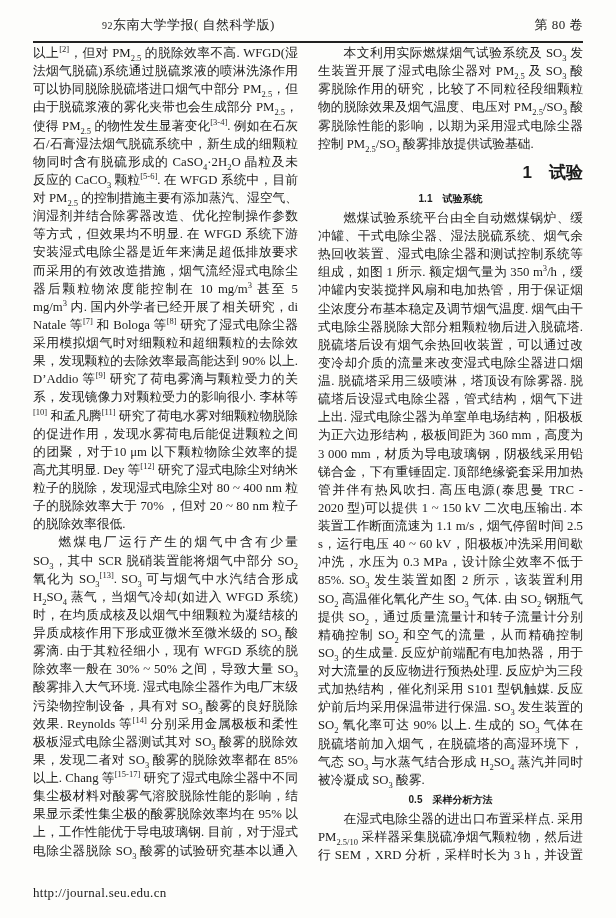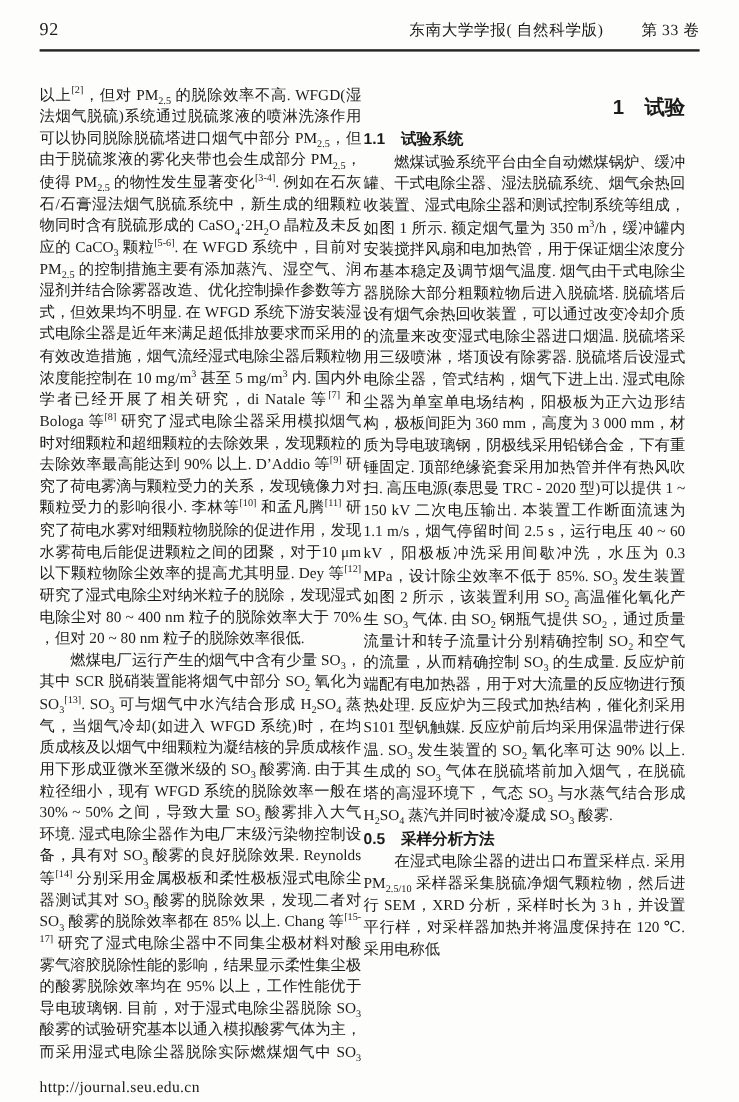--- a/index.html
+++ b/index.html
@@ -3,57 +3,58 @@
 <meta charset="utf-8">
 <style>
   html,body{margin:0;padding:0;}
   body{
     width:616px;height:918px;background:#fdfdfb;overflow:hidden;
     font-family:"Liberation Serif","DejaVu Serif",serif;color:#1b1b1b;
   }
   .page{position:relative;width:616px;height:918px;box-sizing:border-box;padding:16px 33px 0 33px;}
   
   .running-head{display:flex;align-items:baseline;font-size:13px;letter-spacing:.5px;}
-  .running-head .pageno{width:80px;text-align:left;font-size:15px;}
-  .running-head .jtitle{flex:1;text-align:right;}
+  .running-head .pageno{width:80px;text-align:right;font-size:10px;}
+  .running-head .jtitle{flex:1;text-align:left;}
   .running-head .vol{width:80px;text-align:right;}
   .head-rule{border:none;border-top:2.2px solid #222;margin:7px 0 0 0;}
   
-  .columns{display:flex;gap:2px;margin-top:27px;height:818px;overflow:hidden;}
+  .columns{display:flex;gap:20px;margin-top:1px;height:818px;overflow:hidden;}
   .col{width:268px;box-sizing:border-box;text-align:justify;
        font-size:12.75px;line-height:18.13px;}
   .col p{margin:0;text-indent:2em;}
   .col p.noindent{text-indent:0;}
   sup{font-size:8.5px;line-height:0;vertical-align:super;}
   sub{font-size:8.5px;line-height:0;vertical-align:sub;}
   .sec-h1{font-family:"Liberation Sans","DejaVu Sans",sans-serif;
           font-size:17px;font-weight:bold;line-height:22px;margin:9px 0 6px 0;text-align:right;}
   .sec-h2{font-family:"Liberation Sans","DejaVu Sans",sans-serif;
-          font-size:13px;font-weight:bold;line-height:18.13px;margin:2px 0 1px 0;text-align:left;}
+          font-size:10px;font-weight:bold;line-height:18.13px;margin:2px 0 1px 0;text-align:center;}
   
-  .footer{position:absolute;left:33px;bottom:4px;font-size:13px;letter-spacing:.3px;}
+  .footer{position:absolute;left:33px;bottom:17px;font-size:13px;letter-spacing:.3px;}
 </style>
 </head>
 <body>
 
 <div class="page">
 
   <div class="running-head">
     <span class="pageno">92</span>
     <span class="jtitle">东南大学学报( 自然科学版)</span>
-    <span class="vol">第 33 卷</span>
+    <span class="vol">第 80 卷</span>
   </div>
   <hr class="head-rule">
 
   <div class="columns">
     <div class="col">
         <p class="noindent">以上<sup>[2]</sup>，但对 PM<sub>2.5</sub> 的脱除效率不高. WFGD(湿法烟气脱硫)系统通过脱硫浆液的喷淋洗涤作用可以协同脱除脱硫塔进口烟气中部分 PM<sub>2.5</sub>，但由于脱硫浆液的雾化夹带也会生成部分 PM<sub>2.5</sub>，使得 PM<sub>2.5</sub> 的物性发生显著变化<sup>[3-4]</sup>. 例如在石灰石/石膏湿法烟气脱硫系统中，新生成的细颗粒物同时含有脱硫形成的 CaSO<sub>4</sub>·2H<sub>2</sub>O 晶粒及未反应的 CaCO<sub>3</sub> 颗粒<sup>[5-6]</sup>. 在 WFGD 系统中，目前对 PM<sub>2.5</sub> 的控制措施主要有添加蒸汽、湿空气、润湿剂并结合除雾器改造、优化控制操作参数等方式，但效果均不明显. 在 WFGD 系统下游安装湿式电除尘器是近年来满足超低排放要求而采用的有效改造措施，烟气流经湿式电除尘器后颗粒物浓度能控制在 10 mg/m<sup>3</sup> 甚至 5 mg/m<sup>3</sup> 内. 国内外学者已经开展了相关研究，di Natale 等<sup>[7]</sup> 和 Bologa 等<sup>[8]</sup> 研究了湿式电除尘器采用模拟烟气时对细颗粒和超细颗粒的去除效果，发现颗粒的去除效率最高能达到 90% 以上. D’Addio 等<sup>[9]</sup> 研究了荷电雾滴与颗粒受力的关系，发现镜像力对颗粒受力的影响很小. 李林等<sup>[10]</sup> 和孟凡腾<sup>[11]</sup> 研究了荷电水雾对细颗粒物脱除的促进作用，发现水雾荷电后能促进颗粒之间的团聚，对于10 μm 以下颗粒物除尘效率的提高尤其明显. Dey 等<sup>[12]</sup> 研究了湿式电除尘对纳米粒子的脱除，发现湿式电除尘对 80 ~ 400 nm 粒子的脱除效率大于 70% ，但对 20 ~ 80 nm 粒子的脱除效率很低.</p>
         <p class="">燃煤电厂运行产生的烟气中含有少量 SO<sub>3</sub>，其中 SCR 脱硝装置能将烟气中部分 SO<sub>2</sub> 氧化为 SO<sub>3</sub><sup>[13]</sup>. SO<sub>3</sub> 可与烟气中水汽结合形成 H<sub>2</sub>SO<sub>4</sub> 蒸气，当烟气冷却(如进入 WFGD 系统)时，在均质成核及以烟气中细颗粒为凝结核的异质成核作用下形成亚微米至微米级的 SO<sub>3</sub> 酸雾滴. 由于其粒径细小，现有 WFGD 系统的脱除效率一般在 30% ~ 50% 之间，导致大量 SO<sub>3</sub> 酸雾排入大气环境. 湿式电除尘器作为电厂末级污染物控制设备，具有对 SO<sub>3</sub> 酸雾的良好脱除效果. Reynolds 等<sup>[14]</sup> 分别采用金属极板和柔性极板湿式电除尘器测试其对 SO<sub>3</sub> 酸雾的脱除效果，发现二者对 SO<sub>3</sub> 酸雾的脱除效率都在 85% 以上. Chang 等<sup>[15-17]</sup> 研究了湿式电除尘器中不同集尘极材料对酸雾气溶胶脱除性能的影响，结果显示柔性集尘极的酸雾脱除效率均在 95% 以上，工作性能优于导电玻璃钢. 目前，对于湿式电除尘器脱除 SO<sub>3</sub> 酸雾的试验研究基本以通入模拟酸雾气体为主，而采用湿式电除尘器脱除实际燃煤烟气中 SO<sub>3</sub> 酸雾及 SO 酸雾与 PM 相互影</p>
       </div>
     <div class="col">
+        <p class="">本文利用实际燃煤烟气试验系统及 SO<sub>3</sub> 发生装置开展了湿式电除尘器对 PM<sub>2.5</sub> 及 SO<sub>3</sub> 酸雾脱除作用的研究，比较了不同粒径段细颗粒物的脱除效果及烟气温度、电压对 PM<sub>2.5</sub>/SO<sub>3</sub> 酸雾脱除性能的影响，以期为采用湿式电除尘器控制 PM<sub>2.5</sub>/SO<sub>3</sub> 酸雾排放提供试验基础.</p>
         <h2 class="sec-h1">1　试验</h2>
         <h3 class="sec-h2">1.1　试验系统</h3>
         <p class="">燃煤试验系统平台由全自动燃煤锅炉、缓冲罐、干式电除尘器、湿法脱硫系统、烟气余热回收装置、湿式电除尘器和测试控制系统等组成，如图 1 所示. 额定烟气量为 350 m<sup>3</sup>/h，缓冲罐内安装搅拌风扇和电加热管，用于保证烟尘浓度分布基本稳定及调节烟气温度. 烟气由干式电除尘器脱除大部分粗颗粒物后进入脱硫塔. 脱硫塔后设有烟气余热回收装置，可以通过改变冷却介质的流量来改变湿式电除尘器进口烟温. 脱硫塔采用三级喷淋，塔顶设有除雾器. 脱硫塔后设湿式电除尘器，管式结构，烟气下进上出. 湿式电除尘器为单室单电场结构，阳极板为正六边形结构，极板间距为 360 mm，高度为 3 000 mm，材质为导电玻璃钢，阴极线采用铅锑合金，下有重锤固定. 顶部绝缘瓷套采用加热管并伴有热风吹扫. 高压电源(泰思曼 TRC - 2020 型)可以提供 1 ~ 150 kV 二次电压输出. 本装置工作断面流速为 1.1 m/s，烟气停留时间 2.5 s，运行电压 40 ~ 60 kV，阳极板冲洗采用间歇冲洗，水压为 0.3 MPa，设计除尘效率不低于 85%. SO<sub>3</sub> 发生装置如图 2 所示，该装置利用 SO<sub>2</sub> 高温催化氧化产生 SO<sub>3</sub> 气体. 由 SO<sub>2</sub> 钢瓶气提供 SO<sub>2</sub>，通过质量流量计和转子流量计分别精确控制 SO<sub>2</sub> 和空气的流量，从而精确控制 SO<sub>3</sub> 的生成量. 反应炉前端配有电加热器，用于对大流量的反应物进行预热处理. 反应炉为三段式加热结构，催化剂采用 S101 型钒触媒. 反应炉前后均采用保温带进行保温. SO<sub>3</sub> 发生装置的 SO<sub>2</sub> 氧化率可达 90% 以上. 生成的 SO<sub>3</sub> 气体在脱硫塔前加入烟气，在脱硫塔的高湿环境下，气态 SO<sub>3</sub> 与水蒸气结合形成 H<sub>2</sub>SO<sub>4</sub> 蒸汽并同时被冷凝成 SO<sub>3</sub> 酸雾.</p>
         <h3 class="sec-h2">0.5　采样分析方法</h3>
         <p class="">在湿式电除尘器的进出口布置采样点. 采用 PM<sub>2.5/10</sub> 采样器采集脱硫净烟气颗粒物，然后进行 SEM，XRD 分析，采样时长为 3 h，并设置平行样，对采样器加热并将温度保持在 120 ℃. 采用电称低</p>
       </div>
   </div>
 
   <div class="footer">http://journal.seu.edu.cn</div>
 

